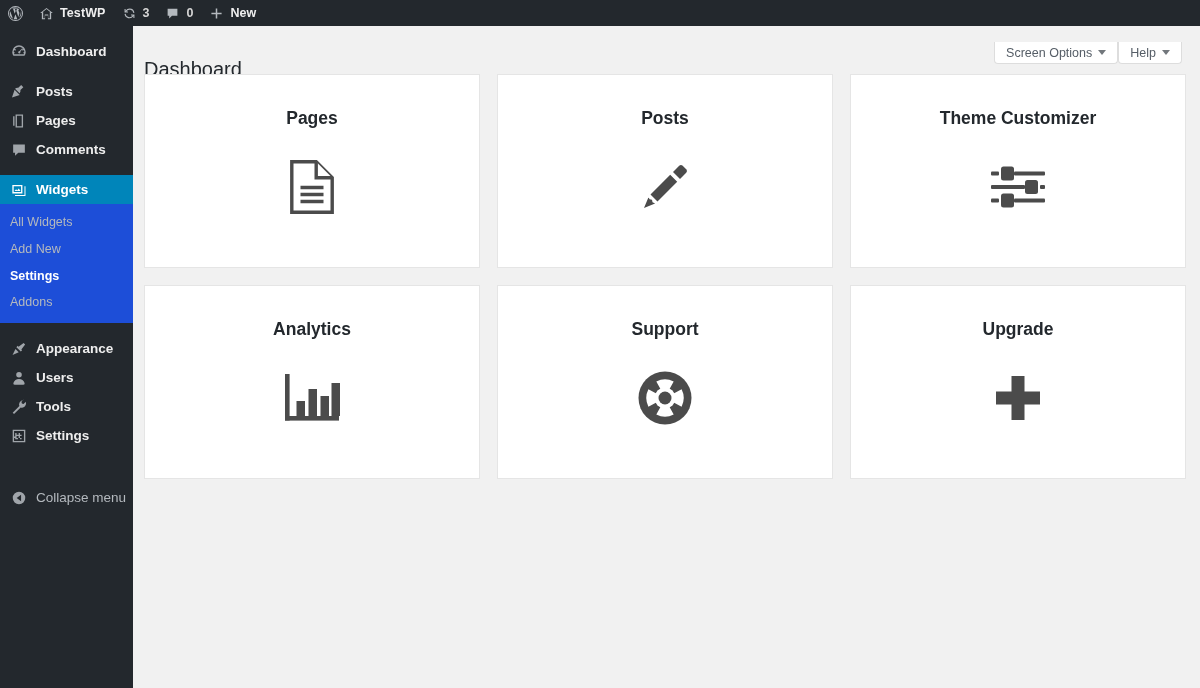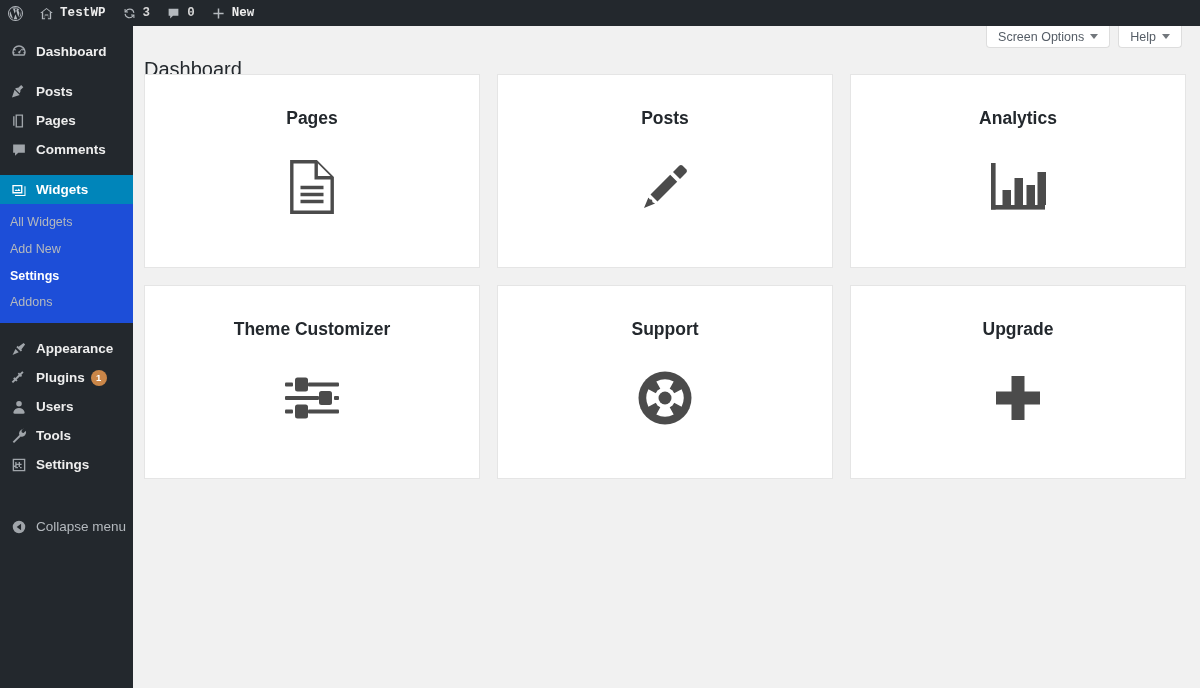--- a/index.html
+++ b/index.html
@@ -12,21 +12,20 @@
 
   
   #adminbar {
     position: absolute; top: 0; left: 0;
     width: 1200px; height: 26px;
     background: #23282d;
     display: flex; align-items: center;
     color: #b4b9be;
     font-size: 12.5px;
     z-index: 50;
-    font-family: Liberation Mono, monospace;
   }
   .ab-item {
     display: flex; align-items: center; gap: 6px;
     height: 26px; padding: 0 8px;
     color: #b4b9be; white-space: nowrap;
   }
   .ab-item.first { padding-left: 7px; padding-right: 7px; }
   .ab-icon { display: inline-flex; align-items: center; justify-content: center; }
   .ab-label { color: #eee; font-weight: 600; font-size: 12.5px; letter-spacing: .1px; }
   .ab-count { color: #d6d6d6; font-size: 12.5px; font-weight: 600; }
@@ -94,22 +93,22 @@
   .sub-item.current { color: #fff; font-weight: 700; }
 
   
   #wpbody {
     position: absolute; top: 26px; left: 133px;
     width: 1067px; height: 662px;
     background: #f1f1f1;
   }
   #screen-meta-links {
     position: absolute; top: 0; right: 18px;
-    display: flex; gap: 8px;
-    padding-top: 0;
+    display: flex; gap: 0;
+    padding-top: 16px;
   }
   .meta-btn {
     display: flex; align-items: center; gap: 6px;
     height: 22px; padding: 0 11px;
     background: #fff;
     border: 1px solid #ddd;
     border-top: none;
     border-radius: 0 0 4px 4px;
     color: #555d66;
     font-size: 12.5px;
@@ -274,29 +273,20 @@
 
   <div class="menu-top">
     <span class="mi-icon">
       <svg width="18" height="18" viewBox="0 0 20 20" fill="#a0a5aa">
         <path d="M15.1 3.2 9.5 7.4l-.9-.9-1.5 1.5 4.9 4.9 1.5-1.5-.9-.9 4.2-5.6-1.7-1.7zM6.1 9.9 2.8 16.8l6.9-3.3L6.1 9.9z"></path>
       </svg>
     </span>
     <span class="mi-label">Appearance</span>
   </div>
 
-  <div class="menu-top">
-    <span class="mi-icon">
-      <svg width="18" height="18" viewBox="0 0 20 20" fill="#a0a5aa">
-        <path d="M13.6 2.4 11 5l-1-1-1.4 1.4 1 1-3.7 3.7-1-1L3.5 10.5l1 1-2.6 2.6 1.5 1.5 2.6-2.6 1 1 1.4-1.4-1-1L11.1 8l1 1 1.4-1.4-1-1 2.6-2.6-1.5-1.6z"></path>
-      </svg>
-    </span>
-    <span class="mi-label">Plugins</span>
-    <span class="badge">1</span>
-  </div>
 
   <div class="menu-top">
     <span class="mi-icon">
       <svg width="18" height="18" viewBox="0 0 20 20" fill="#a0a5aa">
         <path d="M10 3.2a3.1 3.1 0 1 0 3.1 3.1A3.1 3.1 0 0 0 10 3.2zm0 8a6.6 6.6 0 0 0-6.2 4.3 1.5 1.5 0 0 0 1.4 2h9.6a1.5 1.5 0 0 0 1.4-2A6.6 6.6 0 0 0 10 11.2z"></path>
       </svg>
     </span>
     <span class="mi-label">Users</span>
   </div>
 
@@ -358,34 +348,20 @@
       </div>
     </div>
 
     <div class="card">
       <div class="card-title">Posts</div>
       <div class="card-icon">
         <svg width="56" height="56" viewBox="0 0 56 56" fill="#4b4b4b">
           <path d="M42.2 6.8 36 13l7 7 6.2-6.2a2.5 2.5 0 0 0 0-3.5l-3.5-3.5a2.5 2.5 0 0 0-3.5 0z"></path>
           <path d="M33.2 15.8 13.5 35.5l7 7L40.2 22.8l-7-7z"></path>
           <path d="M11.6 37.9 7 49l11.1-4.6-2.6-1.2-.5-2.4-2.4-.5-1.2-2.4z"></path>
-        </svg>
-      </div>
-    </div>
-
-    <div class="card">
-      <div class="card-title">Analytics</div>
-      <div class="card-icon">
-        <svg width="58" height="52" viewBox="0 0 58 52" fill="#4b4b4b">
-          <rect x="2" y="2" width="4.6" height="46.5"></rect>
-          <rect x="2" y="44" width="54" height="4.6"></rect>
-          <rect x="13.5" y="29" width="8.5" height="15"></rect>
-          <rect x="25.5" y="17" width="8.5" height="27"></rect>
-          <rect x="37.5" y="24" width="8.5" height="20"></rect>
-          <rect x="48.5" y="11" width="8.5" height="33"></rect>
         </svg>
       </div>
     </div>
 
     <div class="card">
       <div class="card-title">Theme Customizer</div>
       <div class="card-icon">
         <svg width="58" height="44" viewBox="0 0 58 44" fill="#4b4b4b">
           <rect x="2" y="6.5" width="8" height="4" rx="1"></rect>
           <rect x="25" y="6.5" width="31" height="4" rx="1"></rect>
@@ -394,20 +370,34 @@
           <rect x="51" y="20" width="5" height="4" rx="1"></rect>
           <rect x="36" y="15" width="13" height="14" rx="2.5"></rect>
           <rect x="2" y="33.5" width="8" height="4" rx="1"></rect>
           <rect x="25" y="33.5" width="31" height="4" rx="1"></rect>
           <rect x="12" y="28.5" width="13" height="14" rx="2.5"></rect>
         </svg>
       </div>
     </div>
 
     <div class="card">
+      <div class="card-title">Analytics</div>
+      <div class="card-icon">
+        <svg width="58" height="52" viewBox="0 0 58 52" fill="#4b4b4b">
+          <rect x="2" y="2" width="4.6" height="46.5"></rect>
+          <rect x="2" y="44" width="54" height="4.6"></rect>
+          <rect x="13.5" y="29" width="8.5" height="15"></rect>
+          <rect x="25.5" y="17" width="8.5" height="27"></rect>
+          <rect x="37.5" y="24" width="8.5" height="20"></rect>
+          <rect x="48.5" y="11" width="8.5" height="33"></rect>
+        </svg>
+      </div>
+    </div>
+
+    <div class="card">
       <div class="card-title">Support</div>
       <div class="card-icon">
         <svg width="58" height="58" viewBox="0 0 58 58">
           <circle cx="29" cy="29" r="26.5" fill="#4b4b4b"></circle>
           <circle cx="29" cy="29" r="10.5" fill="#fff"></circle>
           <circle cx="29" cy="29" r="6.5" fill="#4b4b4b"></circle>
           <g fill="#fff">
             <path d="M20.3 12.4a19.5 19.5 0 0 1 17.4 0l-4.3 7.9a10.8 10.8 0 0 0-8.8 0l-4.3-7.9z"></path>
             <path d="M12.4 37.7a19.5 19.5 0 0 1 0-17.4l7.9 4.3a10.8 10.8 0 0 0 0 8.8l-7.9 4.3z"></path>
             <path d="M37.7 45.6a19.5 19.5 0 0 1-17.4 0l4.3-7.9a10.8 10.8 0 0 0 8.8 0l4.3 7.9z"></path>

